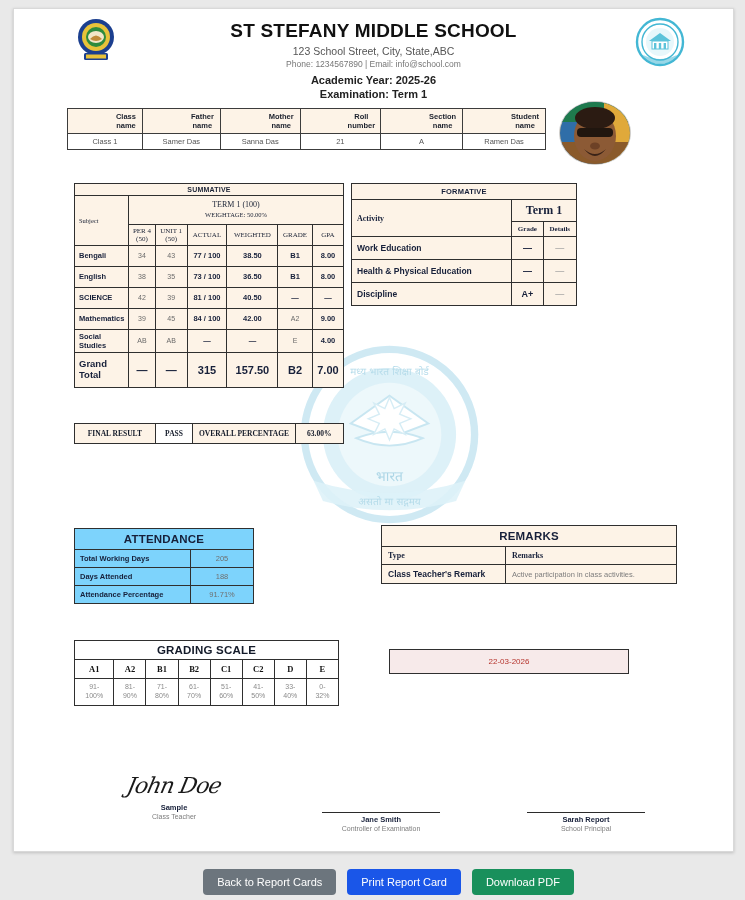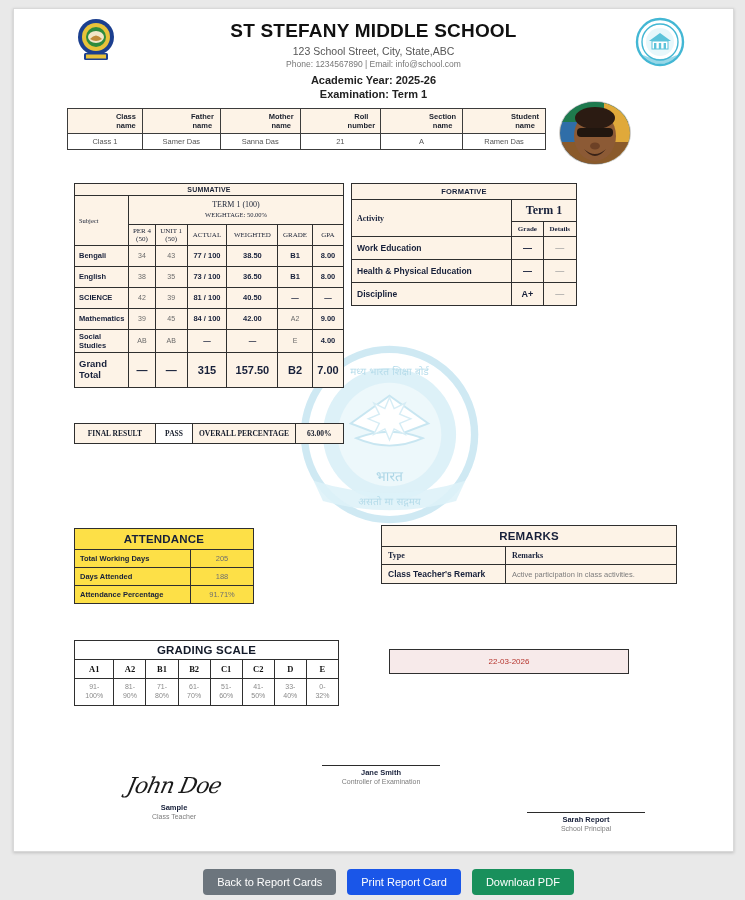--- a/index.html
+++ b/index.html
@@ -108,21 +108,21 @@
   
   .finalrow{left:60px;top:414px;width:270px;}
   .finalrow td{
     font-family:"Liberation Serif",serif;font-weight:bold;font-size:7.5px;
     text-align:center;padding:5px 2px;background:#fdf3e7;color:#131a29;
   }
   .finalrow td.pass{background:#ffffff;}
   .finalrow td.pct{background:#fdf3e7;}
   
   .attendance{left:60px;top:519px;width:180px;}
-  .attendance td{font-size:7.5px;padding:4px 5px;background:#fde047;color:#17203a;font-weight:bold;}
+  .attendance td{font-size:7.5px;padding:4px 5px;background:#7dd3fc;color:#17203a;font-weight:bold;}
   .attendance td.v{text-align:center;color:#6f6f6f;width:52px;font-weight:normal;}
   .attendance .title-cell{font-size:11.5px;}
   
   .remarks{left:367px;top:516px;width:296px;}
   .remarks td{font-size:8px;padding:4px 6px;background:#fdf3e7;color:#17203a;}
   .remarks td.h{font-family:"Liberation Serif",serif;font-weight:bold;font-size:8px;}
   .remarks td.lbl{font-weight:bold;font-size:8.5px;}
   .remarks td.txt{color:#7d7d7d;font-size:7.5px;}
   .remarks .title-cell{font-size:11.5px;}
   
@@ -142,21 +142,21 @@
   .sig{position:absolute;z-index:3;text-align:center;}
   .sig .line{border-top:1px solid #2b2b2b;width:118px;margin:0 auto 2px;}
   .sig .nm{font-size:7.5px;font-weight:bold;color:#17203a;}
   .sig .rl{font-size:7px;color:#7d7d7d;margin-top:1px;}
   .sig-teacher{left:100px;top:760px;width:120px;}
   .sig-script{
     font-family:"DejaVu Serif",serif;font-style:italic;font-size:22px;
     color:#1a1a1a;letter-spacing:-1px;height:34px;line-height:34px;
     transform:skewX(-12deg);
   }
-  .sig-coe{left:307px;top:756px;width:120px;}
+  .sig-coe{left:307px;top:803px;width:120px;}
   .sig-prin{left:512px;top:803px;width:120px;}
   
   .btnbar{
     position:absolute;left:16px;top:869px;width:745px;
     display:flex;justify-content:center;gap:11px;z-index:4;
   }
   .btn{
     border:none;border-radius:4px;color:#fff;
     font-family:"Liberation Sans",sans-serif;font-size:11px;
     padding:7px 14px;cursor:pointer;white-space:nowrap;

